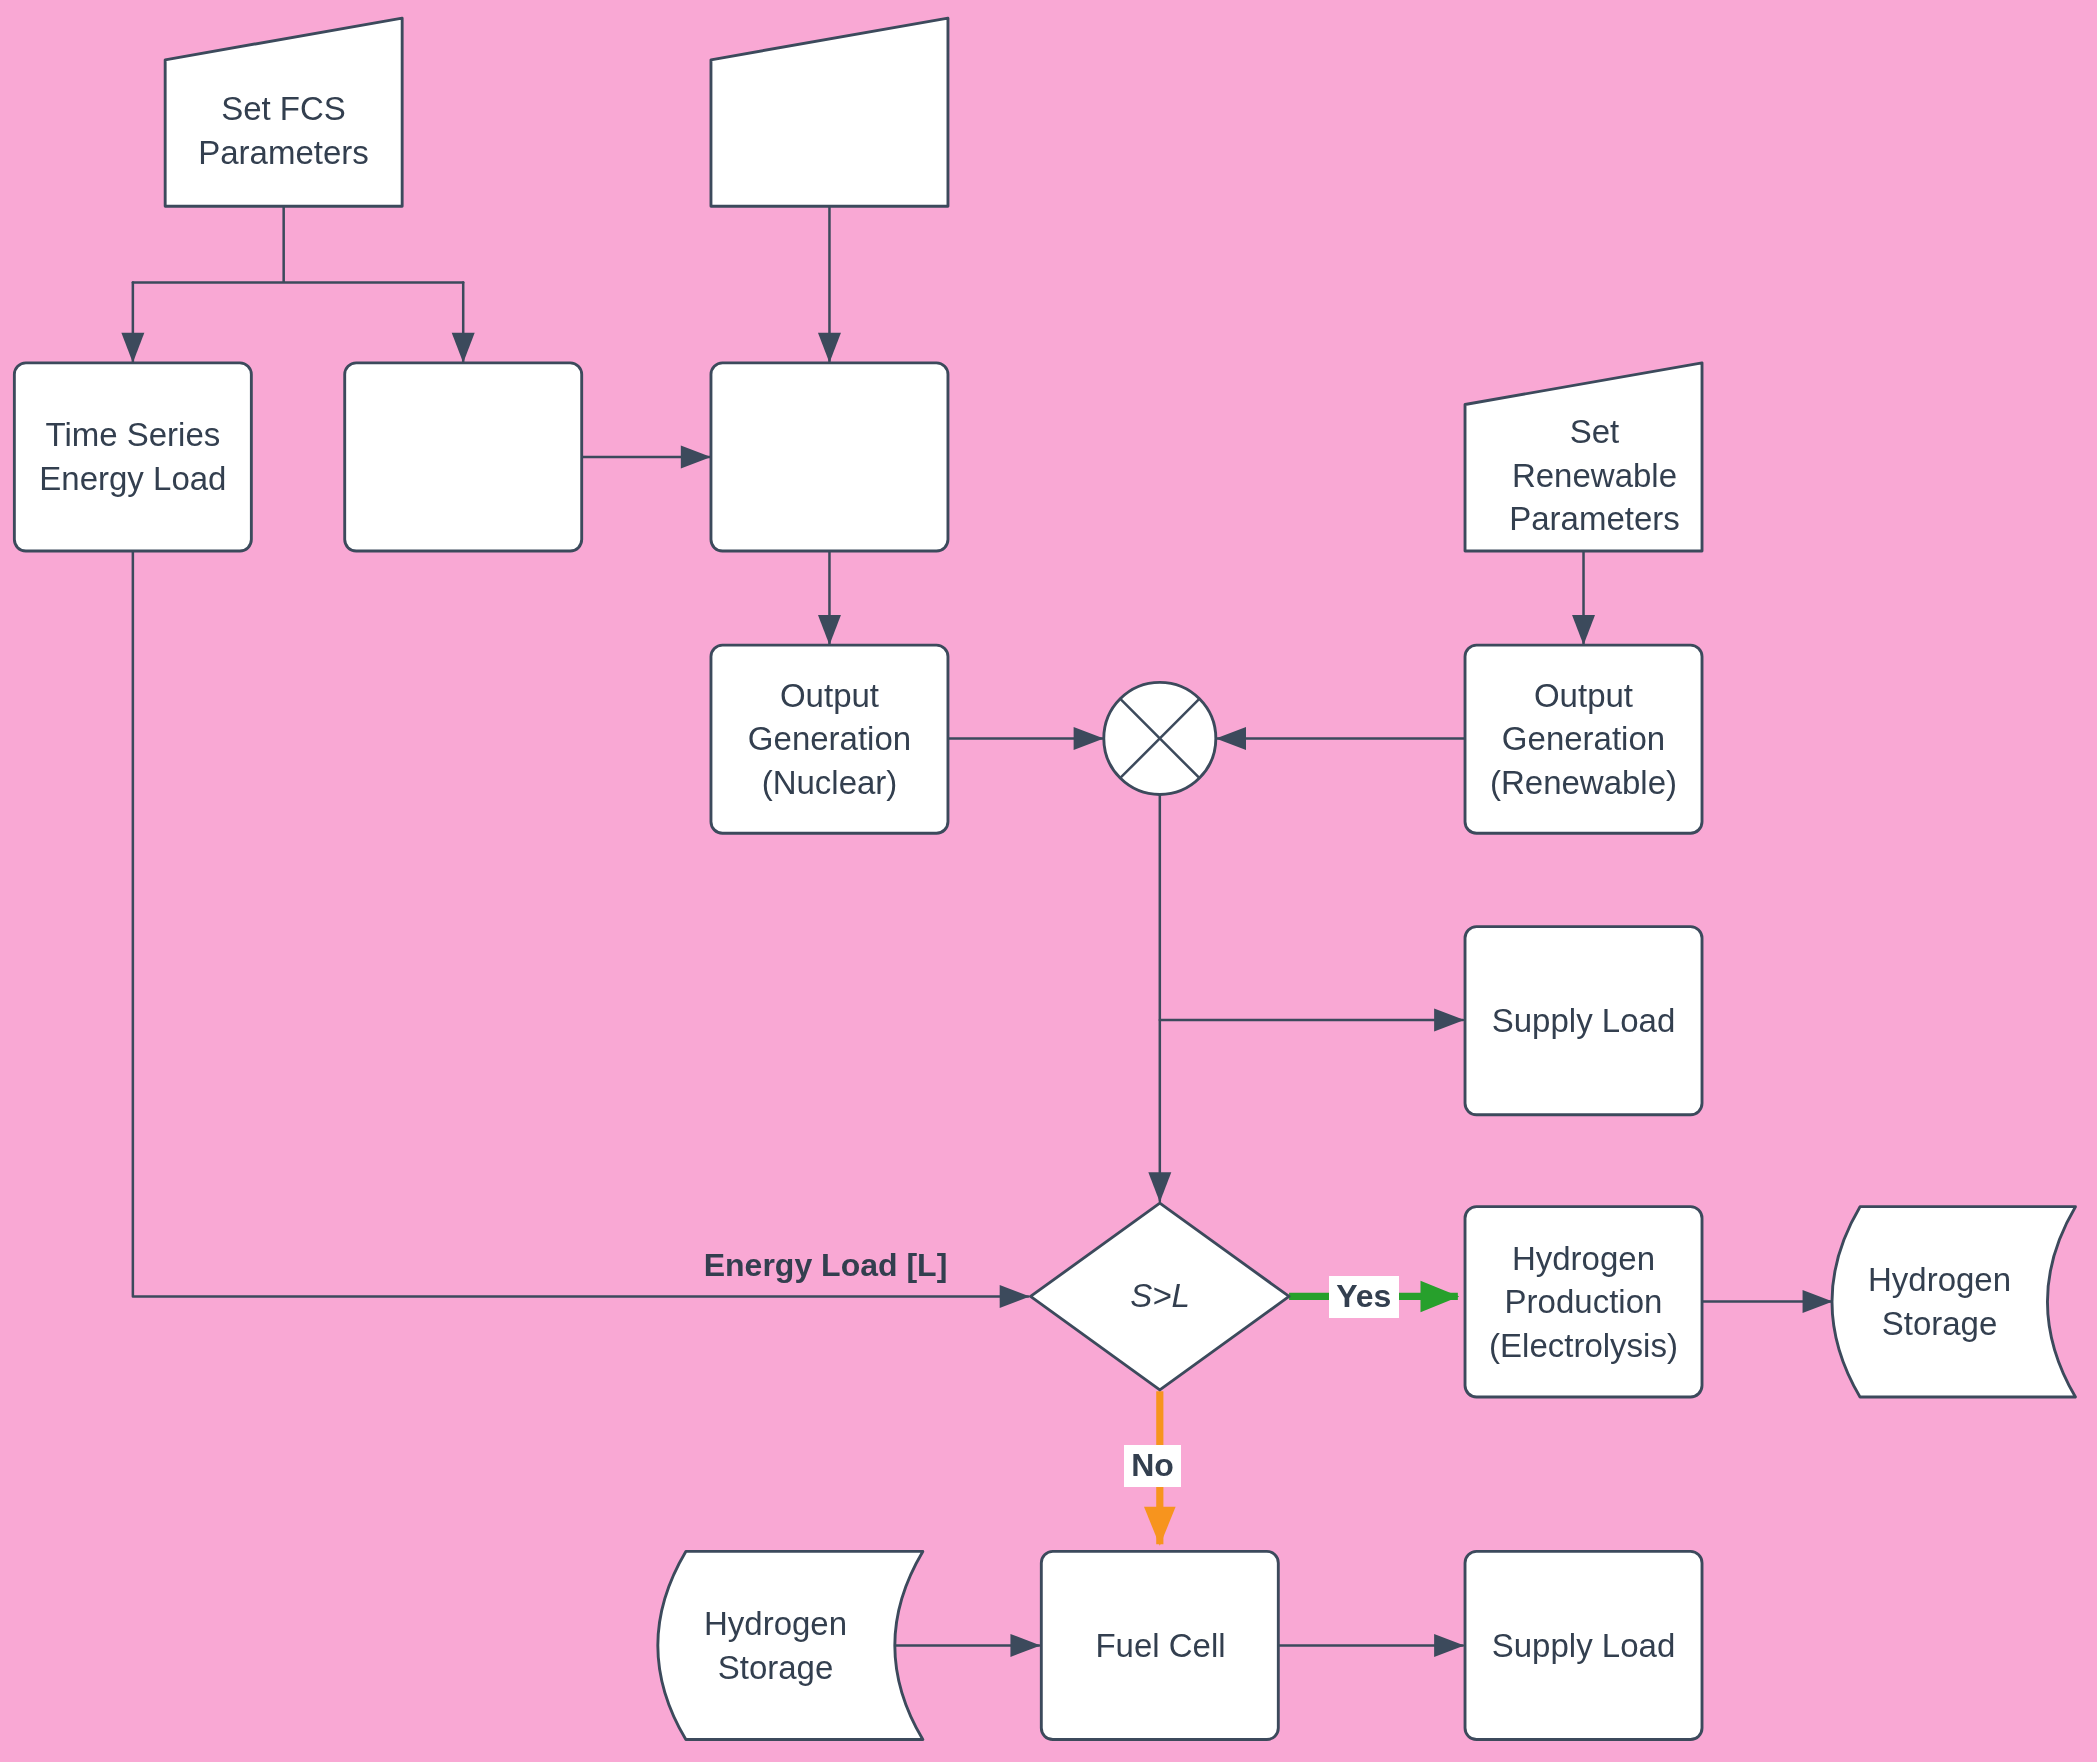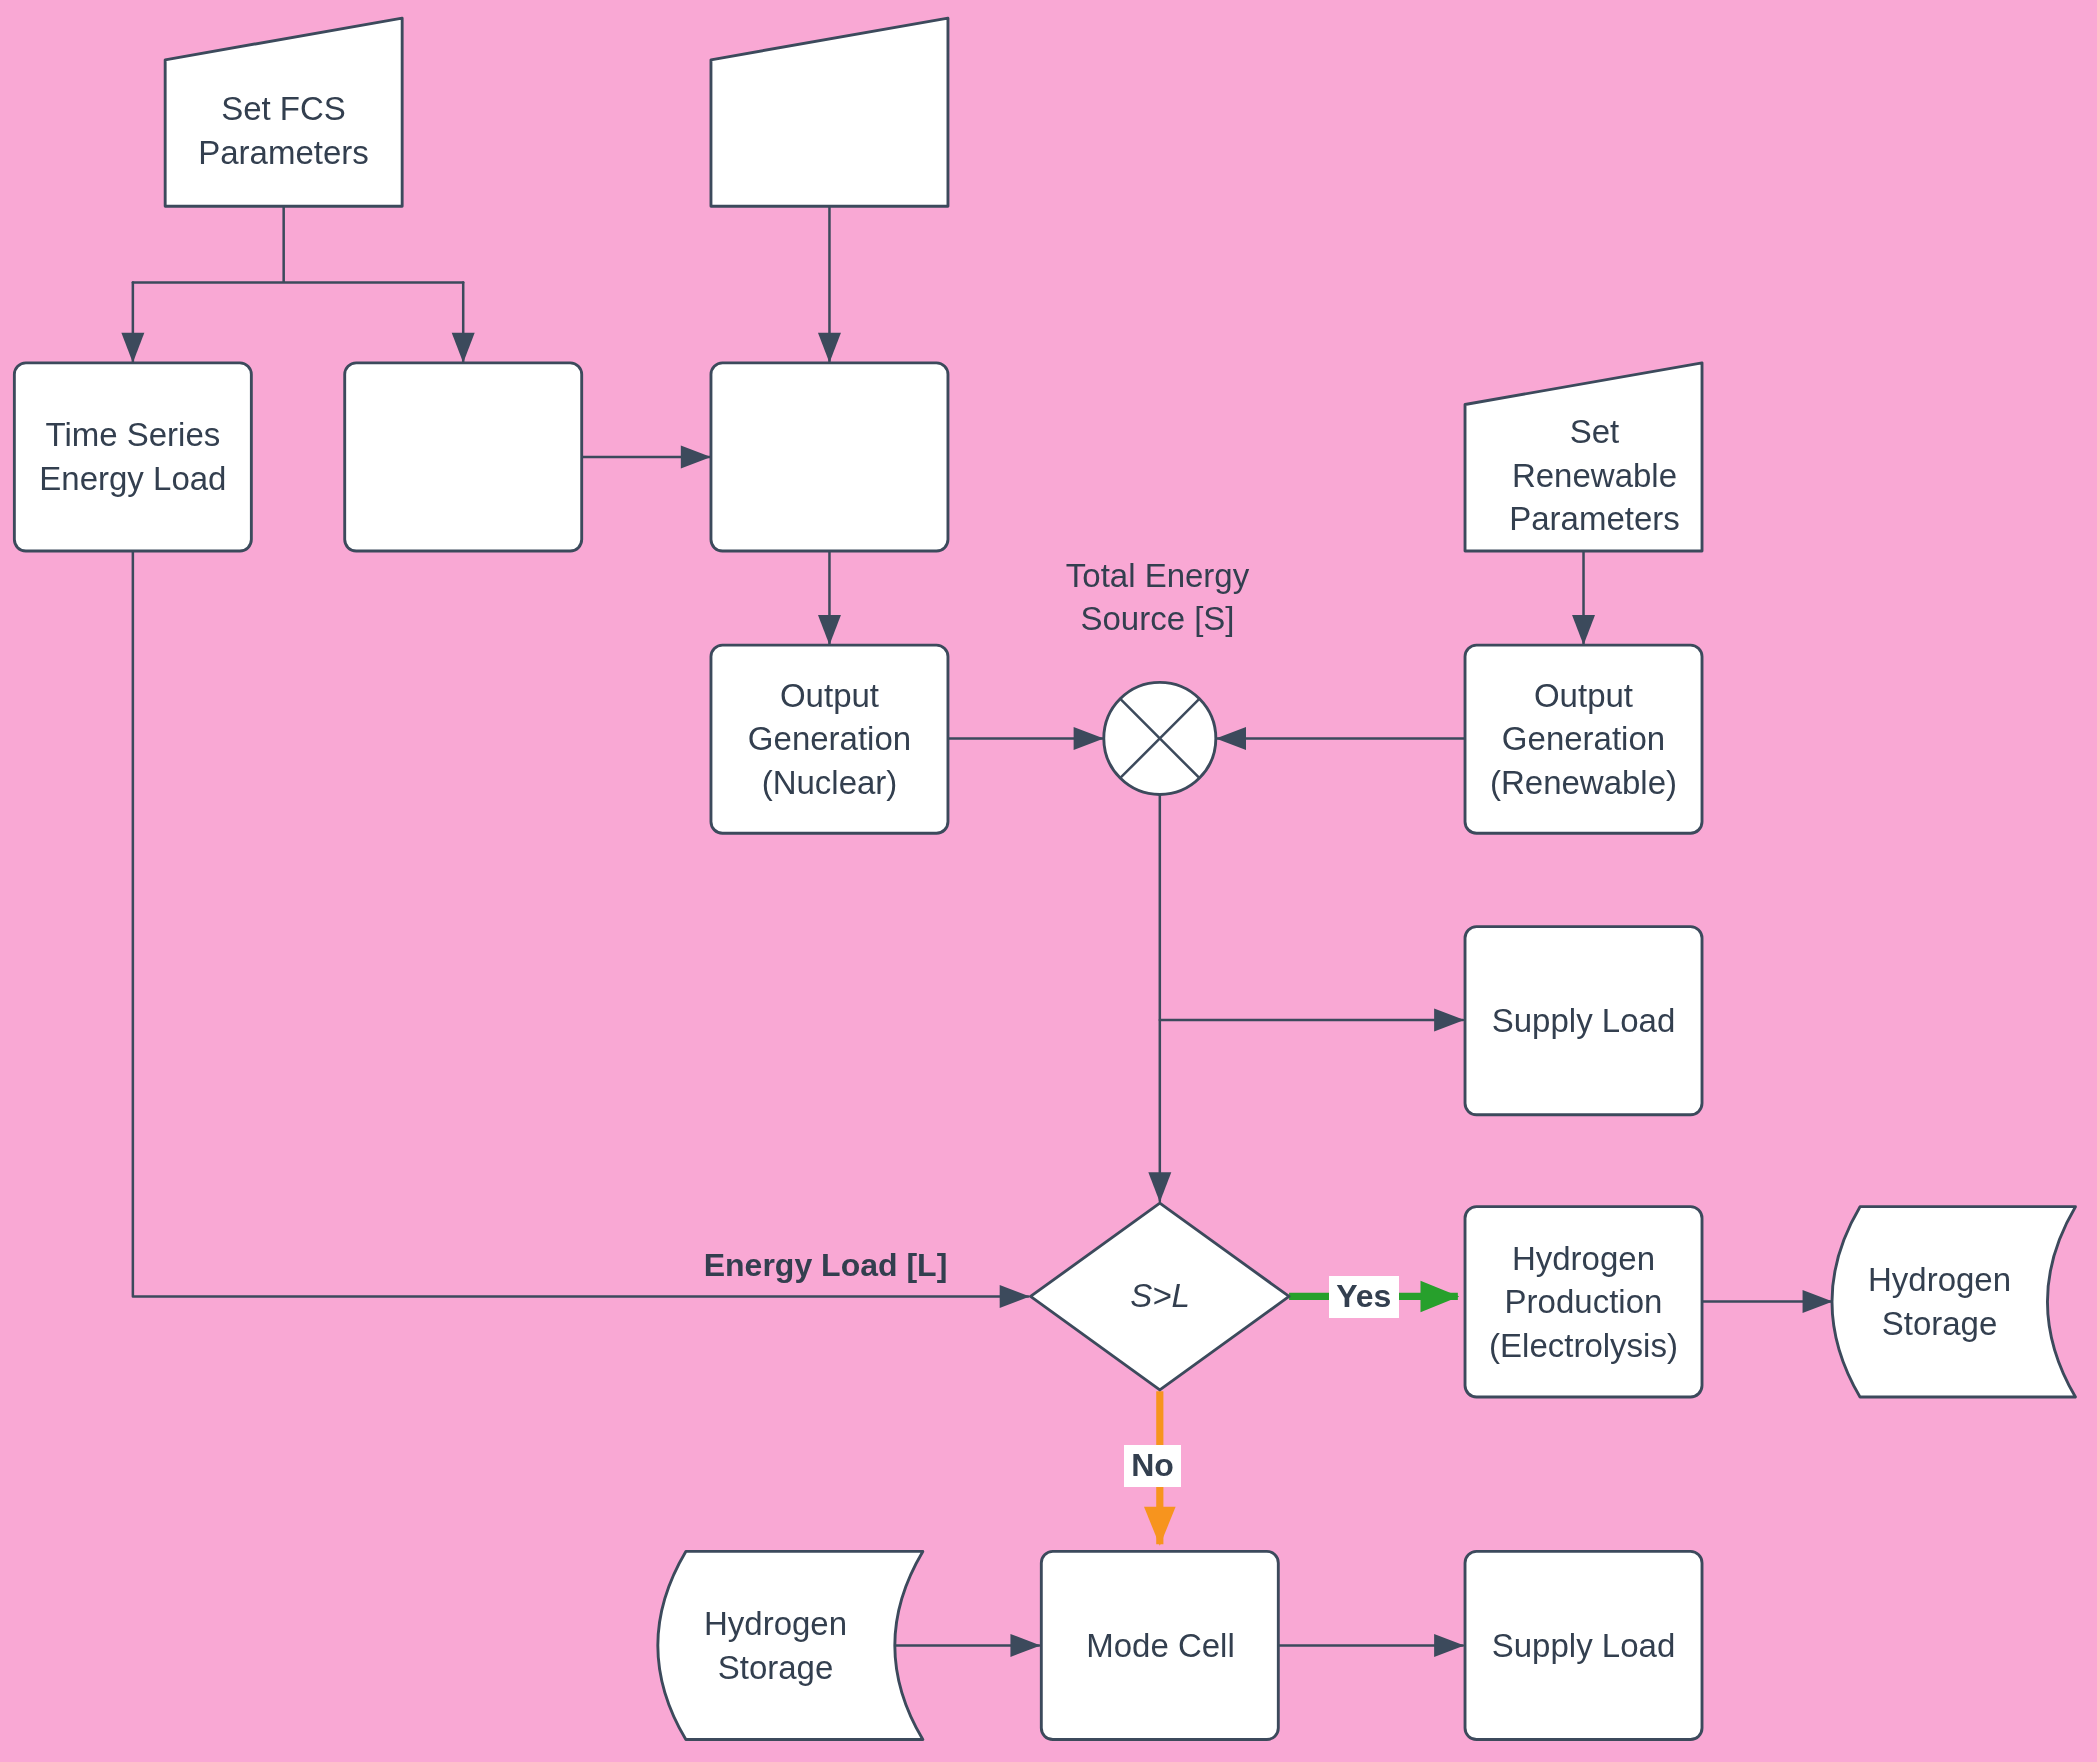--- a/index.html
+++ b/index.html
@@ -124,26 +124,24 @@
   <div class="node-label" style="left:1465px;top:1207px;width:237px;height:190px;">Hydrogen
 Production
 (Electrolysis)</div>
 
   <div class="node-label" style="left:1832px;top:1207px;width:215px;height:190px;">Hydrogen
 Storage</div>
 
   <div class="node-label" style="left:657px;top:1552px;width:237px;height:188px;">Hydrogen
 Storage</div>
 
-  <div class="node-label" style="left:1042px;top:1552px;width:237px;height:188px;">Mode Cell</div>
+  <div class="node-label" style="left:1042px;top:1552px;width:237px;height:188px;">Fuel Cell</div>
 
   <div class="node-label" style="left:1465px;top:1552px;width:237px;height:188px;">Supply Load</div>
 
-  <div class="edge-label plain" style="left:1014px;top:555px;width:287px;">Total Energy
-Source [S]</div>
 
   <div class="edge-label" style="left:646px;top:1245px;width:359px;">Energy Load [L]</div>
 
   <div class="edge-label badge" style="left:1329px;top:1276px;">Yes</div>
 
   <div class="edge-label badge" style="left:1124px;top:1445px;">No</div>
 
 </div>
 
 

